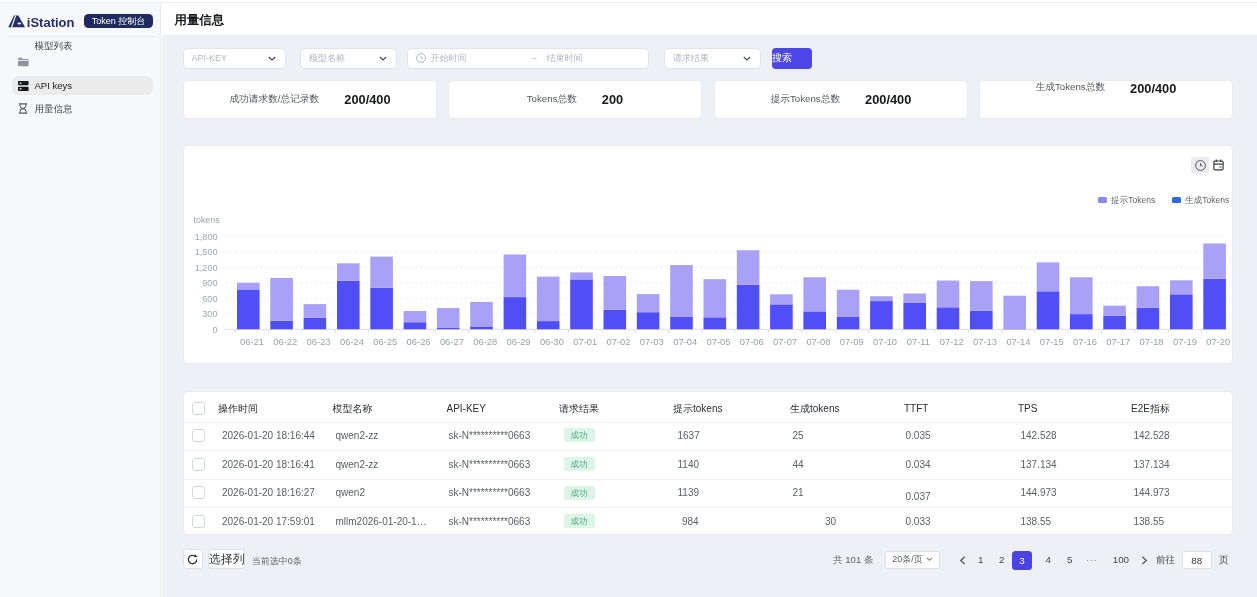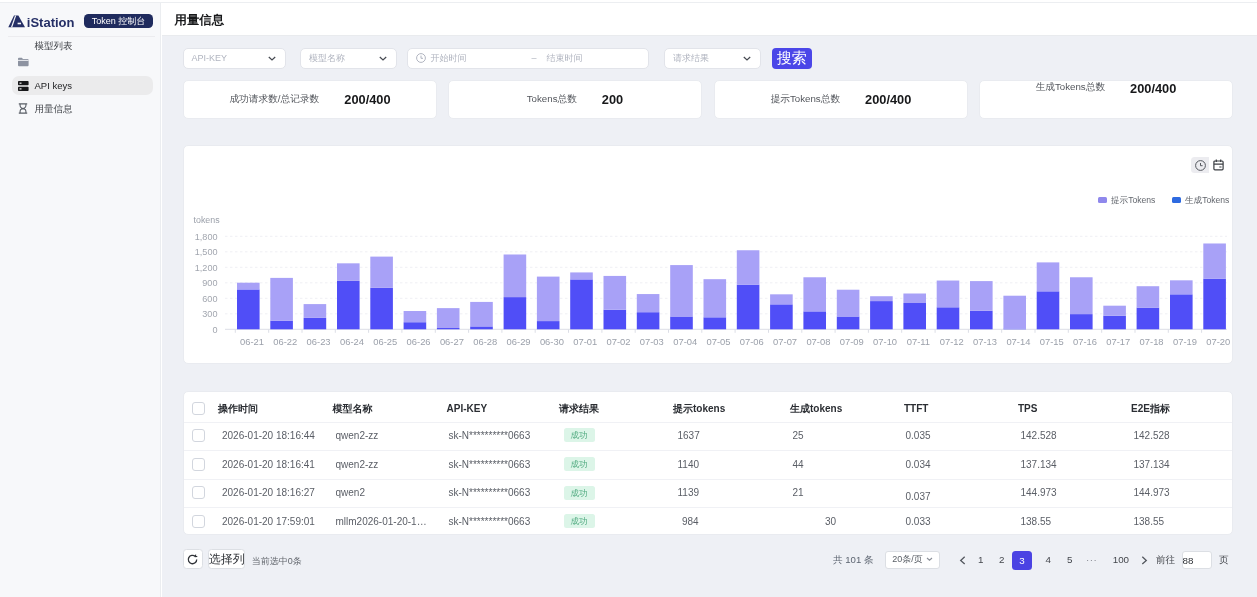--- a/index.html
+++ b/index.html
@@ -1,21 +1,21 @@
 <!DOCTYPE html>
 <html><head><meta charset="utf-8">
 <style>
 *{margin:0;padding:0;box-sizing:border-box}
 html,body{width:1257px;height:597px;background:#fff;font-family:"Liberation Sans",sans-serif;position:relative;overflow:hidden}
 .abs{position:absolute}
 .card{position:absolute;background:#fff;border:1px solid #e9ebf0;border-radius:5px}
 .sel{position:absolute;background:#fff;border:1px solid #e2e4ea;border-radius:5px;height:20.5px;font-size:9px;color:#b1b5c0;display:flex;align-items:center;padding:0 9px 0 8px;white-space:nowrap}
 .sel .chev{margin-left:auto}
 .cell{position:absolute;font-size:10px;color:#5a5e66;height:13px;line-height:13px;white-space:nowrap}
-.hcell{position:absolute;font-size:10px;color:#2b2e33;font-weight:bold;height:13px;line-height:13px;white-space:nowrap}
+.hcell{position:absolute;font-size:10px;color:#2b2e33;font-weight:normal;height:13px;line-height:13px;white-space:nowrap}
 .cb{position:absolute;width:13px;height:13px;border:1px solid #d2d6de;border-radius:3px;background:#fff}
 .badge{position:absolute;width:31px;height:14px;background:#dcf5e8;color:#51ab80;border-radius:2.5px;font-size:8.5px;text-align:center;line-height:14px}
 .pgnum{position:absolute;font-size:9.8px;color:#44474d;top:554px;height:12px;line-height:12px;white-space:nowrap}
 </style></head>
 <body>
 <div class="abs" style="left:0;top:2px;width:1257px;height:1px;background:#eceef1"></div>
 
 <div class="abs" style="left:0;top:3px;width:161px;height:594px;background:#f7f8fa;border-right:1px solid #ebedf0"></div>
 <div class="abs" style="left:8px;top:36px;width:147px;height:1px;background:#ececef"></div>
 
@@ -67,21 +67,21 @@
       <circle cx="5" cy="5" r="4.4" fill="none" stroke="#b1b5c0" stroke-width="1"></circle>
       <path d="M5 2.6 V5.3 H7" fill="none" stroke="#b1b5c0" stroke-width="1"></path>
     </svg>
  开始时间<span style="position:absolute;left:124px;color:#b1b5c0">–</span><span style="position:absolute;left:139px">结束时间</span>
 </div>
 <div class="sel" style="left:664px;top:48px;width:96.5px">请求结果
  <svg class="chev" width="8" height="5.5">
       <path d="M0.8 1 l3.2 3 3.2-3" fill="none" stroke="#454950" stroke-width="1.2"></path>
     </svg>
 </div>
-<div class="abs" style="left:772px;top:48px;width:39.5px;height:20.5px;background:#4b46e8;border-radius:4px;color:#fff;font-size:15px;text-align:center;line-height:20.5px">搜索</div>
+<div class="abs" style="left:772px;top:48px;width:39.5px;height:20.5px;background:#4b46e8;border-radius:4px;color:#fff;font-size:10px;text-align:left;line-height:20.5px">搜索</div>
 
 <div class="card" style="left:183px;top:80px;width:254px;height:39px;display:flex;align-items:center;justify-content:center">
     <span style="font-size:9.7px;color:#53565c">成功请求数/总记录数</span>
     <span style="font-size:12.8px;font-weight:bold;color:#17181a;margin-left:25px">200/400</span>
   </div>
 <div class="card" style="left:448px;top:80px;width:254px;height:39px;display:flex;align-items:center;justify-content:center">
     <span style="font-size:9.7px;color:#53565c">Tokens总数</span>
     <span style="font-size:12.8px;font-weight:bold;color:#17181a;margin-left:25px">200</span>
   </div>
 <div class="card" style="left:714px;top:80px;width:254px;height:39px;display:flex;align-items:center;justify-content:center">
@@ -329,14 +329,14 @@
 <div class="pgnum" style="left:999px">2</div>
 <div class="abs" style="left:1012px;top:550.5px;width:20px;height:19px;background:#4b43e3;border-radius:3.5px;color:#fff;font-size:9.8px;text-align:center;line-height:19px">3</div>
 <div class="pgnum" style="left:1045.6px">4</div>
 <div class="pgnum" style="left:1067px">5</div>
 <div class="pgnum" style="left:1086px;letter-spacing:0.5px;color:#85888f">···</div>
 <div class="pgnum" style="left:1112.7px">100</div>
 <svg class="abs" style="left:1141px;top:555.5px" width="7" height="9">
     <path d="M1.3 0.8 L5.3 4.4 l-4 3.6" fill="none" stroke="#53575e" stroke-width="1.3"></path>
   </svg>
 <div class="pgnum" style="left:1156px;font-size:9.6px">前往</div>
-<div class="abs" style="left:1181.5px;top:550.5px;width:30.5px;height:18.5px;background:#fff;border:1px solid #dcdfe4;border-radius:3px;font-size:9.8px;color:#2f3237;text-align:left;line-height:17px">88</div>
+<div class="abs" style="left:1181.5px;top:550.5px;width:30.5px;height:18.5px;background:#fff;border:1px solid #dcdfe4;border-radius:3px;font-size:9.8px;color:#2f3237;text-align:center;line-height:17px">88</div>
 <div class="pgnum" style="left:1219px;font-size:9.6px">页</div>
 
 </body></html>

